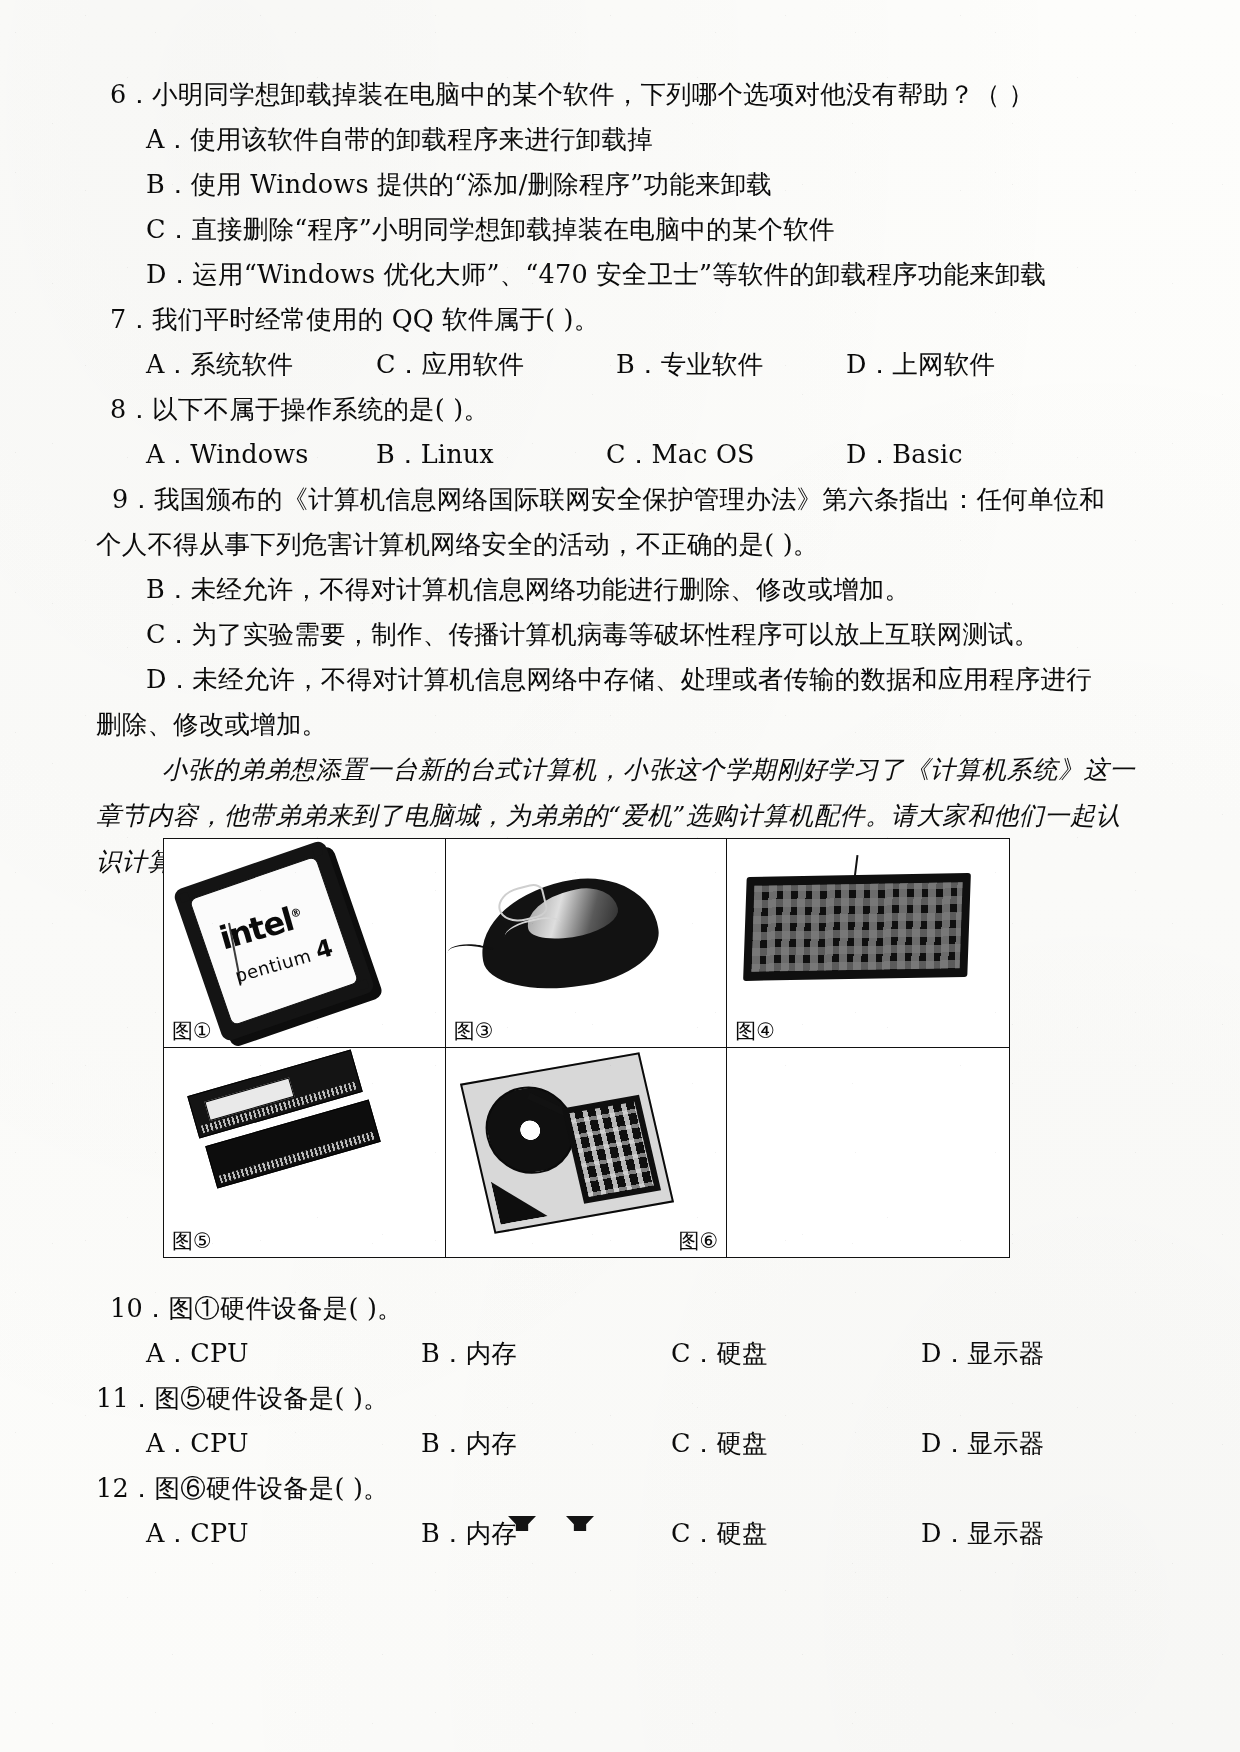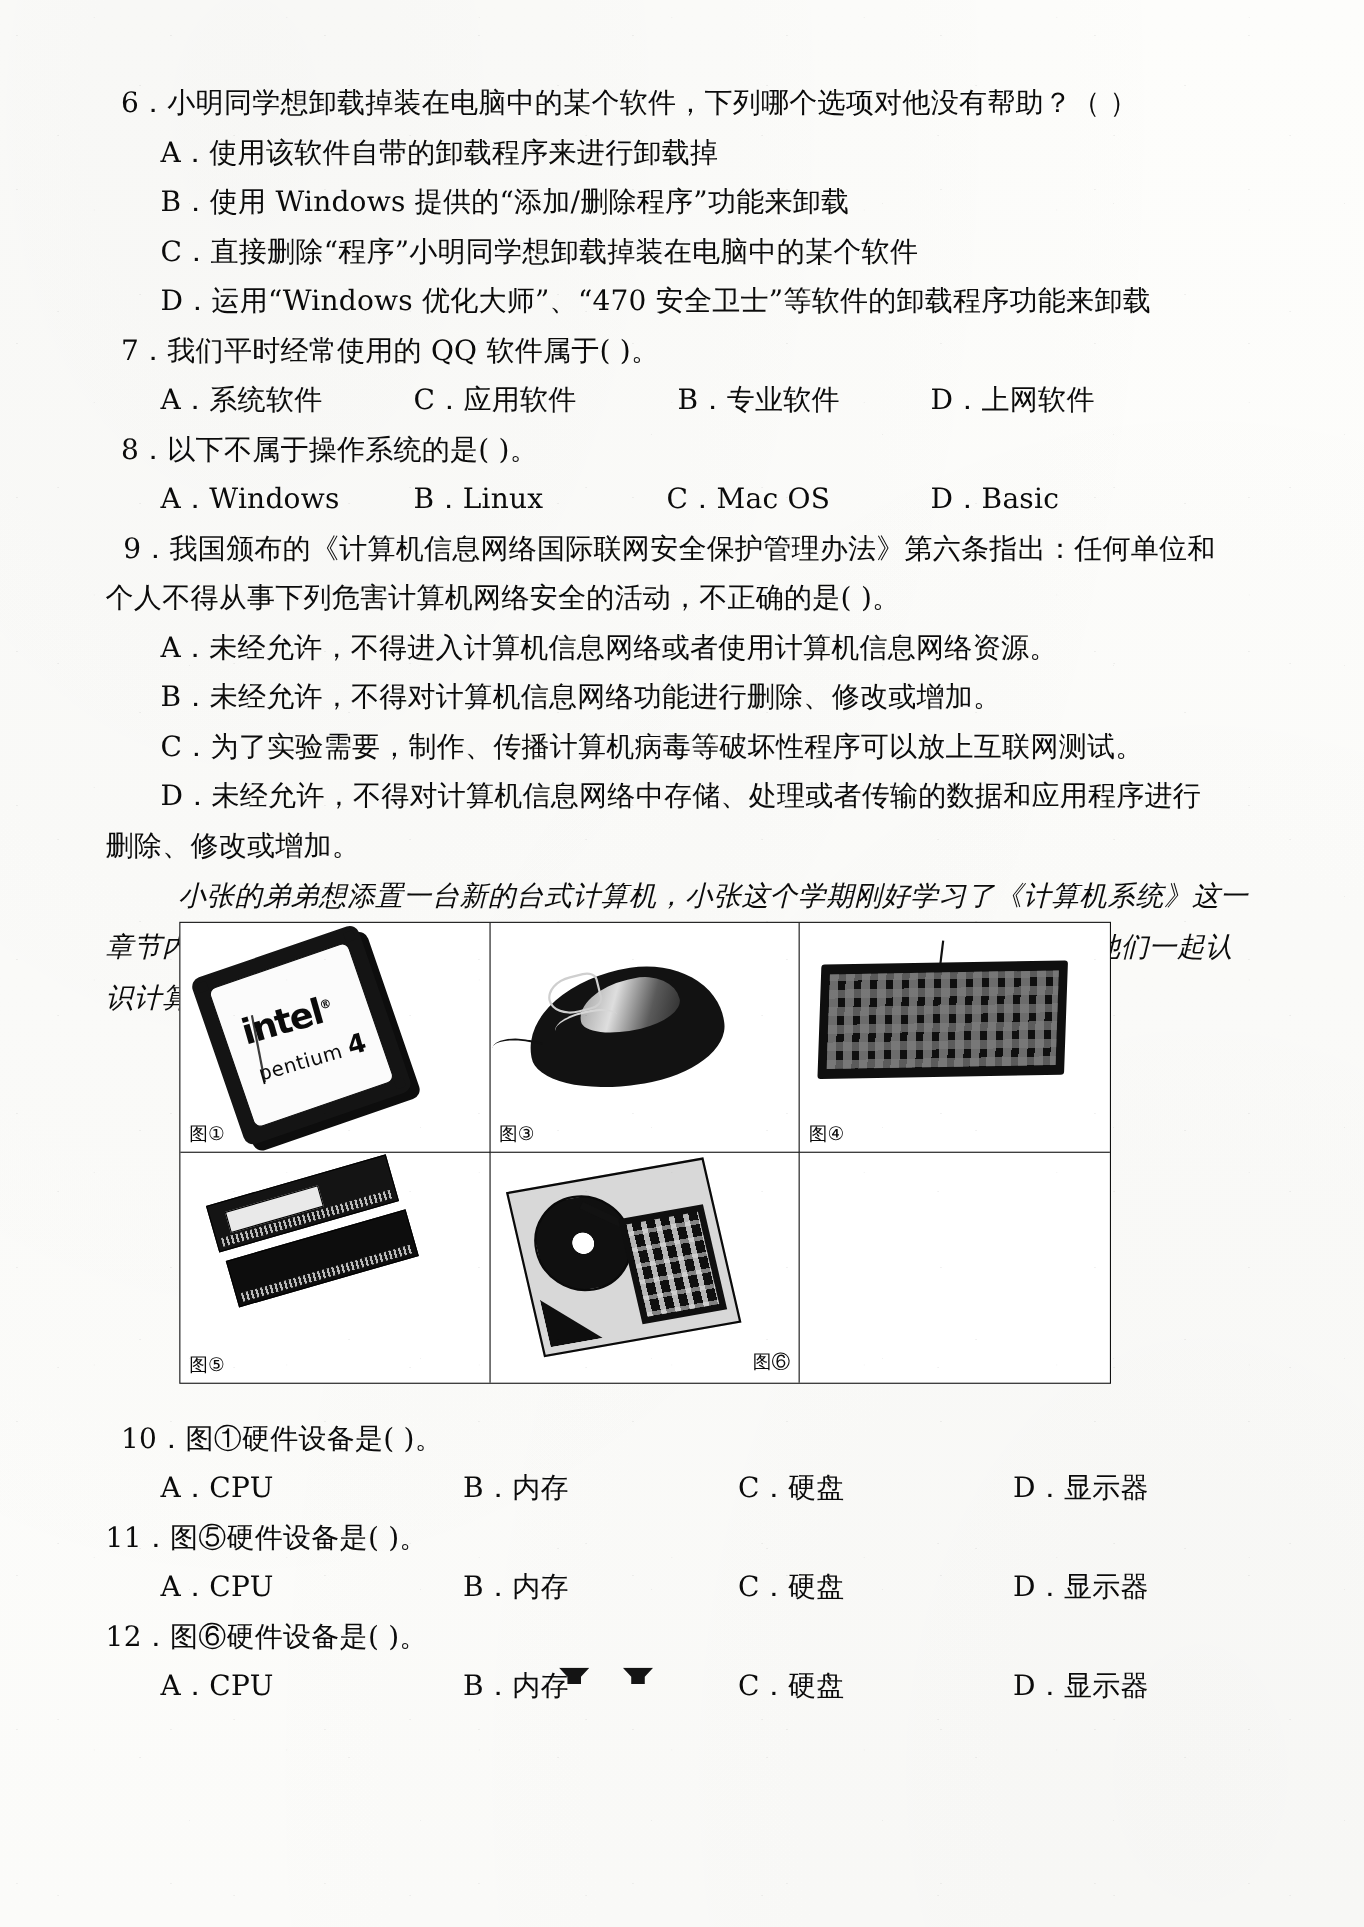--- a/index.html
+++ b/index.html
@@ -100,30 +100,29 @@
     border-bottom: 1.5px solid #111;
     overflow: hidden;
   }
   .cell:nth-child(3n) { border-right: none; }
   .cell:nth-child(n+4) { border-bottom: none; }
 
   .cell-label {
     position: absolute;
     left: 8px;
     bottom: 4px;
-    font-size: 17px;
+    font-size: 21px;
     line-height: 24px;
     font-family: "DejaVu Sans", "Liberation Sans", sans-serif;
     color: #0a0a0a;
     z-index: 5;
   }
   .cell-label.right {
     left: auto;
     right: 8px;
-    font-family: Liberation Mono, monospace;
   }
 
   .art {
     position: absolute;
     inset: 0;
   }
 
   
   .cpu-wrap {
     position: absolute;
@@ -476,21 +475,20 @@
     <div class="qline q-stem">8．以下不属于操作系统的是(          )。</div>
     <div class="qline opt-row">
       <span class="opt-col w1">A．Windows</span>
       <span class="opt-col w2">B．Linux</span>
       <span class="opt-col w3">C．Mac OS</span>
       <span class="opt-col">D．Basic</span>
     </div>
 
     <div class="qline q-stem hang">9．我国颁布的《计算机信息网络国际联网安全保护管理办法》第六条指出：任何单位和</div>
     <div class="qline">个人不得从事下列危害计算机网络安全的活动，不正确的是(          )。</div>
-    <div class="qline opt">A．未经允许，不得进入计算机信息网络或者使用计算机信息网络资源。</div>
     <div class="qline opt">B．未经允许，不得对计算机信息网络功能进行删除、修改或增加。</div>
     <div class="qline opt">C．为了实验需要，制作、传播计算机病毒等破坏性程序可以放上互联网测试。</div>
     <div class="qline opt">D．未经允许，不得对计算机信息网络中存储、处理或者传输的数据和应用程序进行</div>
     <div class="qline">删除、修改或增加。</div>
 
     <div class="kai kai-p">小张的弟弟想添置一台新的台式计算机，小张这个学期刚好学习了《计算机系统》这一</div>
     <div class="kai">章节内容，他带弟弟来到了电脑城，为弟弟的“爱机”选购计算机配件。请大家和他们一起认</div>
     <div class="kai">识计算机的基本硬件，观察下表，并回答 10—14 小题。</div>
   </div>
 

